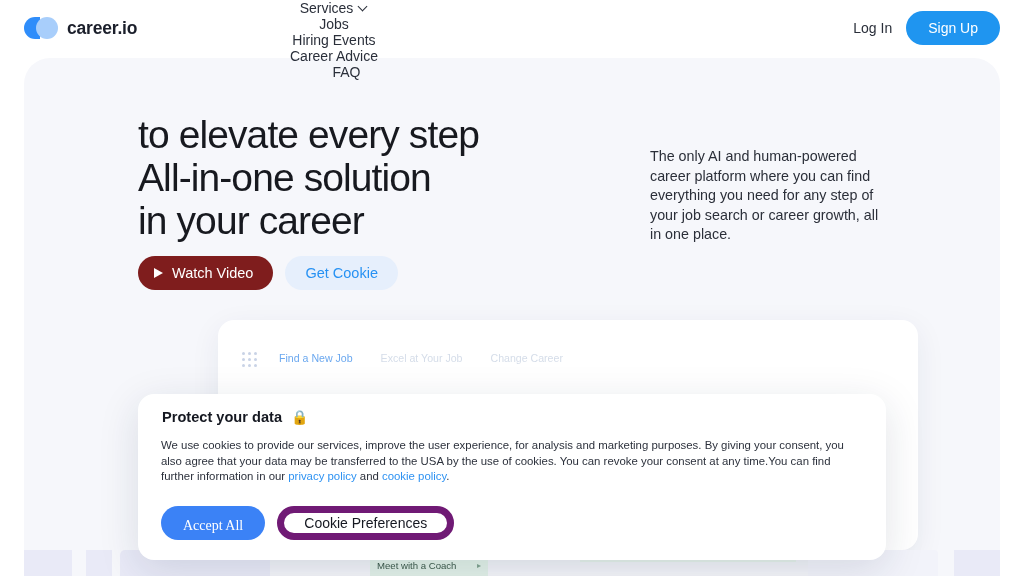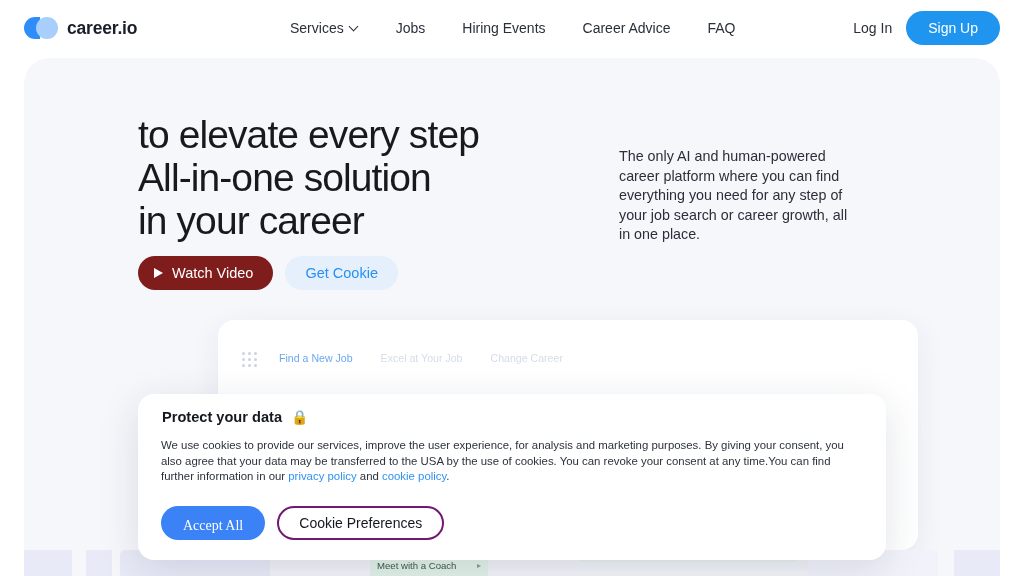--- a/index.html
+++ b/index.html
@@ -21,21 +21,21 @@
   .brand-mark .half {
     position: absolute; left: 0; top: 0; width: 16px; height: 22px;
     background: #2f8dfa; border-radius: 11px 0 0 11px;
   }
   .brand-mark .circle {
     position: absolute; left: 12px; top: 0; width: 22px; height: 22px;
     background: #a8cefb; border-radius: 50%;
   }
   .brand-name { font-size: 17.5px; color: #1b1f2b; font-weight: 700; letter-spacing: -0.2px; }
 
-  .nav { position: absolute; left: 290px; top: 0; height: 56px; display: flex; align-items: center; gap: 0; }
+  .nav { position: absolute; left: 290px; top: 0; height: 56px; display: flex; align-items: center; gap: 0; flex-direction: column; }
   .nav-item {
     font-size: 14px; color: #2a2f3a; padding: 0 0; margin-right: 37px;
     display: flex; align-items: center; gap: 6px; white-space: nowrap; cursor: pointer;
   }
   .nav-item:last-child { margin-right: 12px; }
   .chev { display: inline-block; width: 9px; height: 9px; position: relative; top: -1px; }
   .chev::before {
     content: ""; position: absolute; left: 0; top: 0;
     width: 6px; height: 6px; border-right: 1.6px solid #2a2f3a; border-bottom: 1.6px solid #2a2f3a;
     transform: rotate(45deg);
@@ -51,21 +51,21 @@
   
   .hero {
     position: absolute; left: 24px; top: 58px; width: 976px; height: 518px;
     background: #f6f7fb; border-radius: 26px 26px 0 0; overflow: hidden;
   }
   .h1 {
     position: absolute; left: 114px; top: 55px; width: 470px;
     font-size: 39px; line-height: 43px; color: #17191f; font-weight: 400; letter-spacing: -0.9px;
   }
   .lede {
-    position: absolute; left: 595px; top: 89px; width: 240px;
+    position: absolute; left: 626px; top: 89px; width: 240px;
     font-size: 14.3px; line-height: 19.5px; color: #2b2f39;
   }
   .cta-row { position: absolute; left: 114px; top: 198px; display: flex; align-items: center; gap: 12px; }
   .btn-watch {
     background: #7f1d1d; color: #ffffff; border: none; border-radius: 22px;
     height: 34px; padding: 0 20px 0 16px; font-size: 14.5px; cursor: pointer;
     display: flex; align-items: center; gap: 9px; font-family: "Liberation Sans", sans-serif;
   }
   .play { width: 0; height: 0; border-left: 9px solid #fff; border-top: 5.5px solid transparent; border-bottom: 5.5px solid transparent; }
   .btn-start {
@@ -138,21 +138,21 @@
     font-size: 11.4px; line-height: 15.6px; color: #2c313c;
   }
   .cookie-body a { color: #2e92f2; text-decoration: none; }
   .cookie-actions { position: absolute; left: 23px; top: 112px; display: flex; align-items: center; gap: 12px; }
   .btn-accept {
     background: #3b82f6; color: #fff; border: none; border-radius: 20px;
     height: 34px; padding: 12px 22px; font-size: 14px; cursor: pointer;
     font-family: Liberation Serif, serif;
   }
   .btn-prefs {
-    background: #fff; color: #151821; border: 2px solid #701a75; border-radius: 20px;
+    background: #fff; color: #151821; border: 7px solid #701a75; border-radius: 20px;
     height: 34px; padding: 0 20px; font-size: 14px; cursor: pointer;
     font-family: "Liberation Sans", sans-serif;
   }
 </style>
 </head>
 <body>
 
 <div id="root">
 
   <div class="header">

